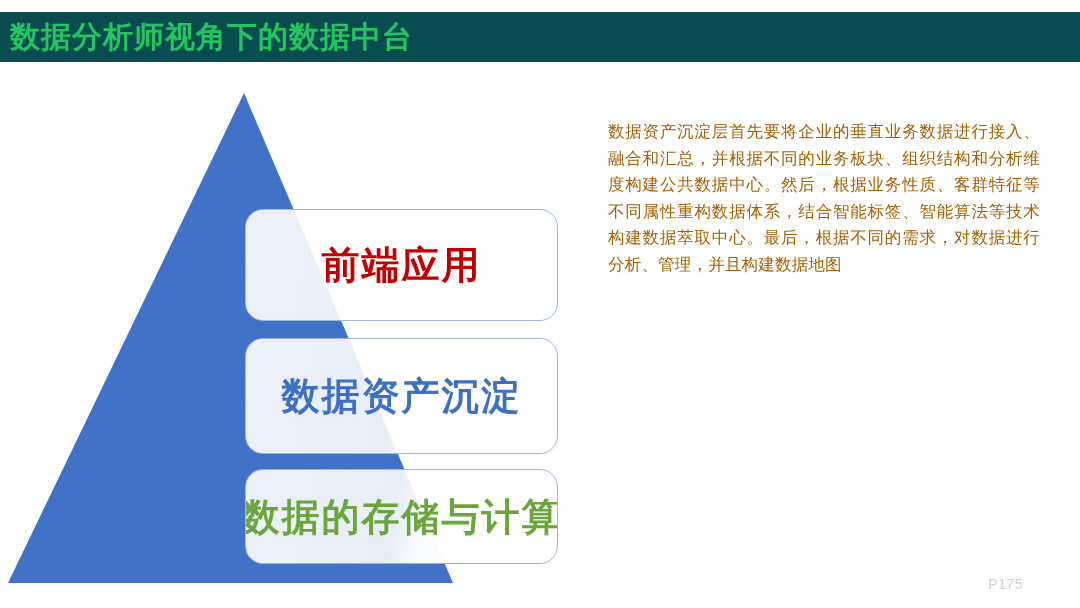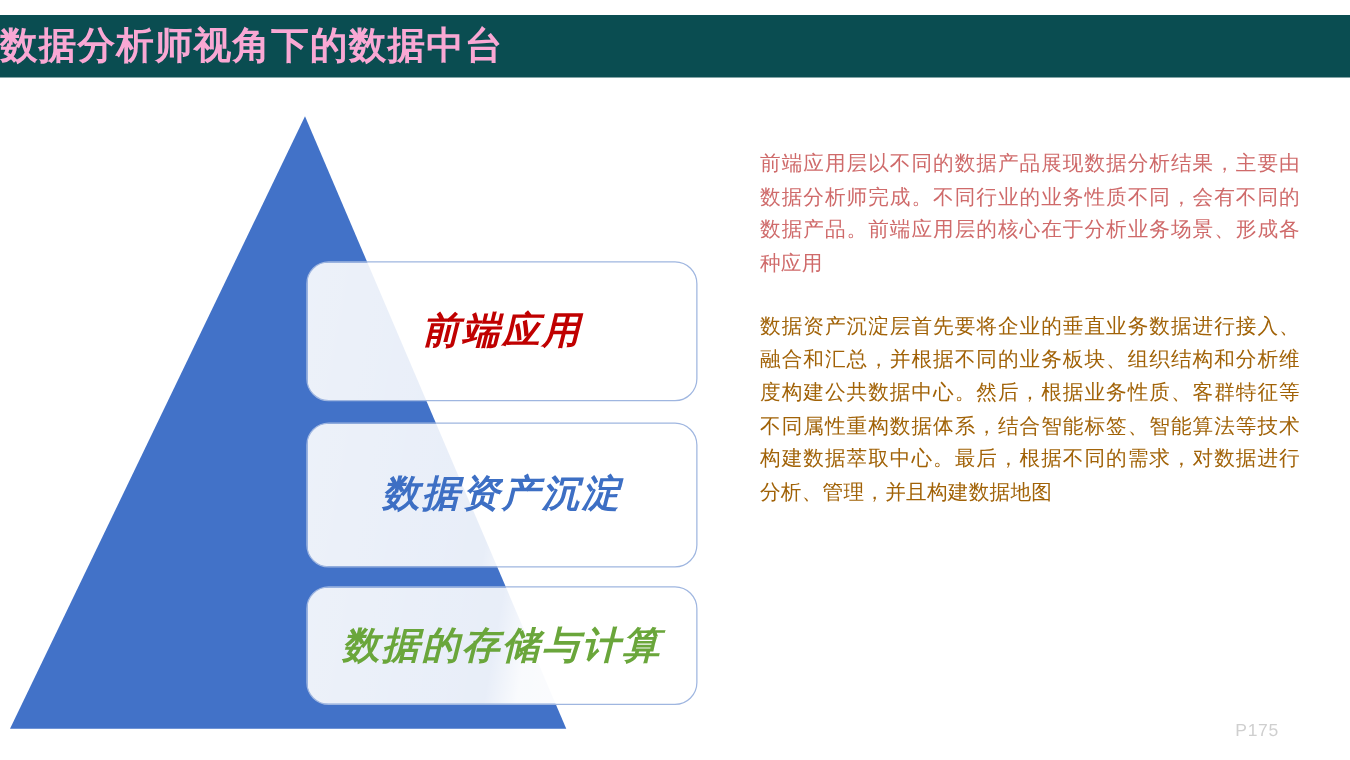--- a/index.html
+++ b/index.html
@@ -20,24 +20,25 @@
     position: absolute;
     left: 0;
     top: 12px;
     width: 1080px;
     height: 50px;
     background: #0a4d51;
     display: flex;
     align-items: center;
   }
   .title-text {
-    color: #f9a8d4;
+    color: #22c55e;
     font-size: 30px;
     font-weight: bold;
     letter-spacing: 1px;
+    padding-left: 10px;
     line-height: 1;
     white-space: nowrap;
   }
 
   
   .pyramid-stage {
     position: absolute;
     left: 0;
     top: 70px;
     width: 600px;
@@ -68,26 +69,25 @@
                 rgba(255,255,255,0.88) 48%,
                 rgba(255,255,255,0.97) 56%,
                 rgba(255,255,255,1) 100%);
     overflow: hidden;
   }
   .card-1 { top: 139px; height: 112px; }
   .card-2 { top: 268px; height: 116px; }
   .card-3 { top: 399px; height: 95px; }
 
   .card-label {
-    font-size: 30px;
+    font-size: 38px;
     font-weight: bold;
     letter-spacing: 2px;
     line-height: 1;
     white-space: nowrap;
-    font-style: italic;
   }
   .label-red   { color: #c00000; }
   .label-blue  { color: #3d6fc4; }
   .label-green { color: #6aa63b; }
 
   
   .desc-column {
     position: absolute;
     left: 608px;
     top: 118px;
@@ -136,17 +136,16 @@
     <span class="card-label label-blue">数据资产沉淀</span>
   </div>
 
   <div class="layer-card card-3">
     <span class="card-label label-green">数据的存储与计算</span>
   </div>
 
 </div>
 
 <div class="desc-column">
-  <p class="desc-par desc-red">前端应用层以不同的数据产品展现数据分析结果，主要由数据分析师完成。不同行业的业务性质不同，会有不同的数据产品。前端应用层的核心在于分析业务场景、形成各种应用</p>
   <p class="desc-par desc-blue">数据资产沉淀层首先要将企业的垂直业务数据进行接入、融合和汇总，并根据不同的业务板块、组织结构和分析维度构建公共数据中心。然后，根据业务性质、客群特征等不同属性重构数据体系，结合智能标签、智能算法等技术构建数据萃取中心。最后，根据不同的需求，对数据进行分析、管理，并且构建数据地图</p>
 </div>
 
 <div class="page-number">P175</div>
 
 </body></html>

